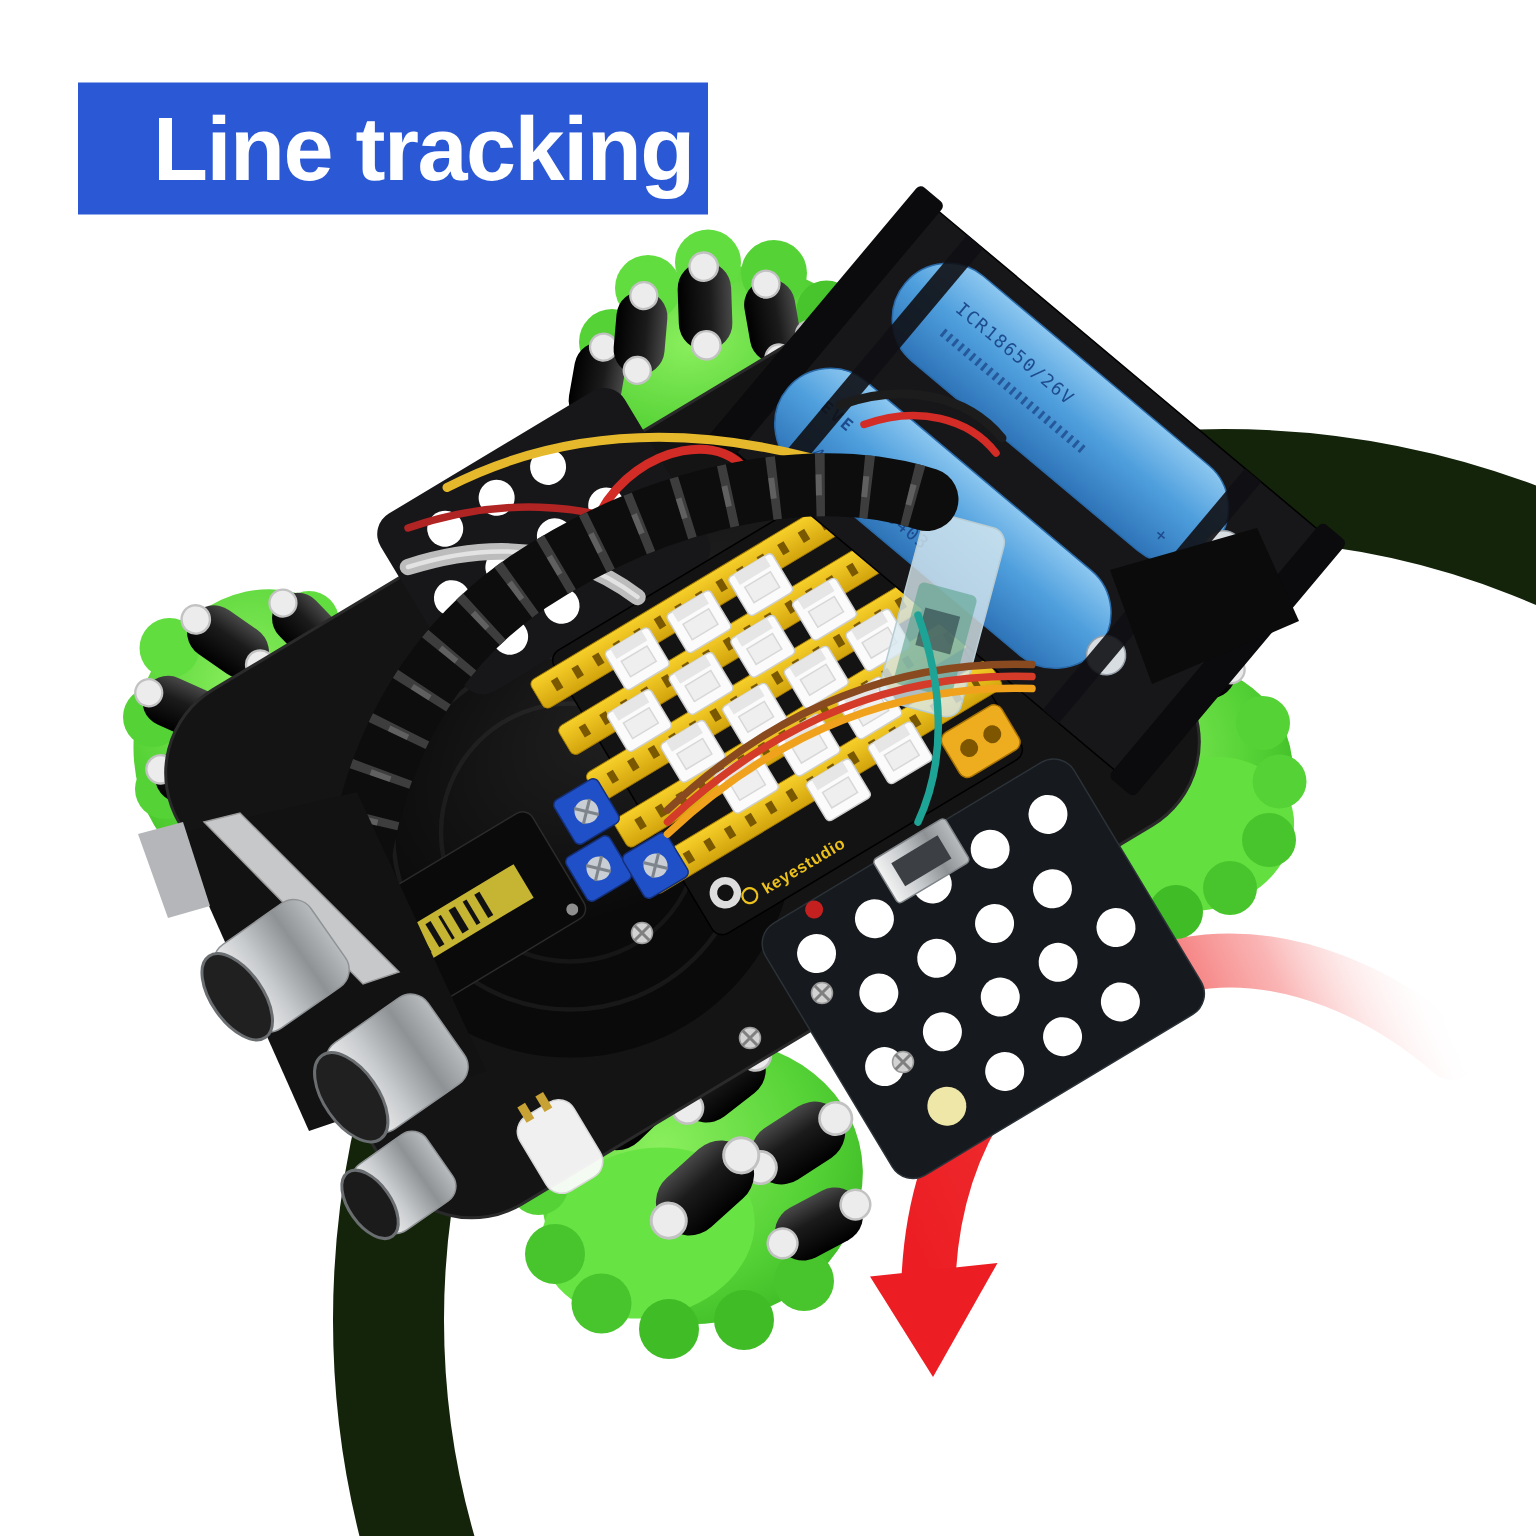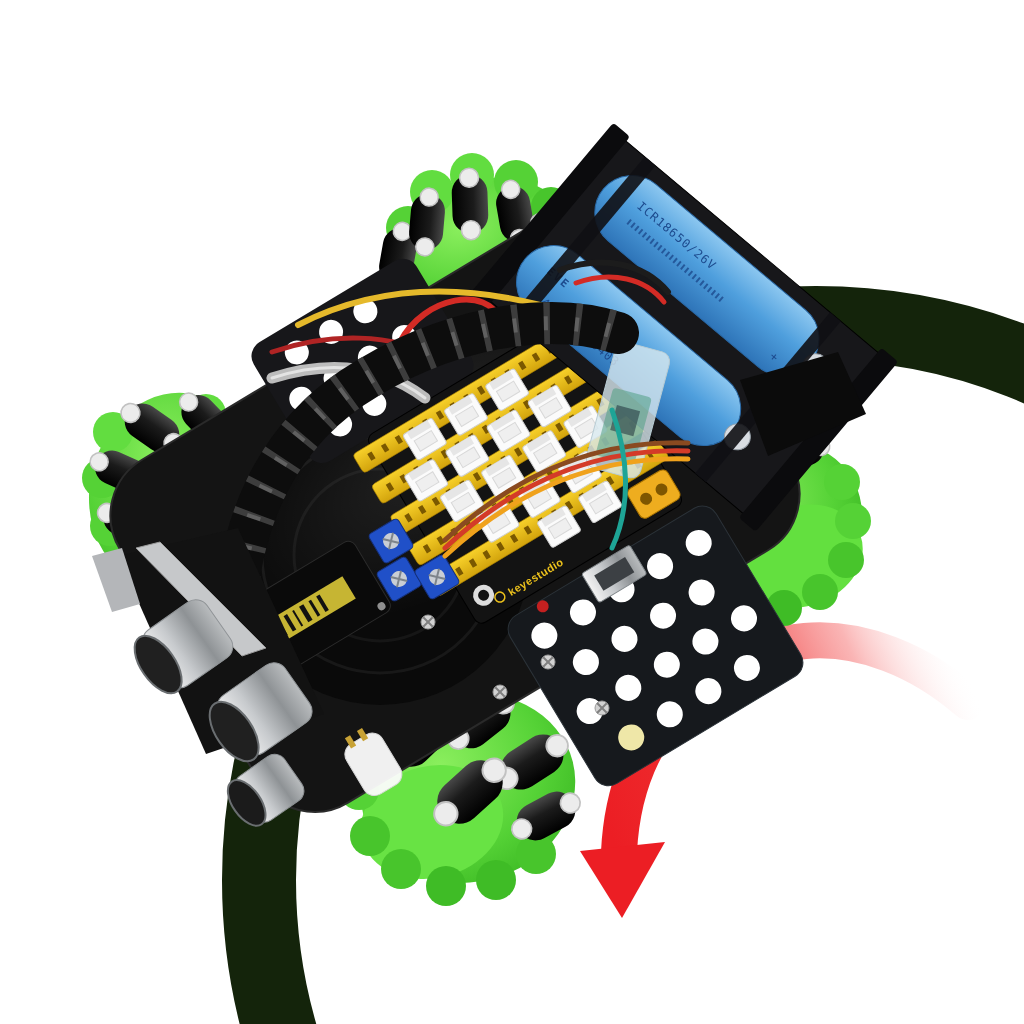--- a/index.html
+++ b/index.html
@@ -14,20 +14,23 @@
   text{font-family:"Liberation Sans",sans-serif;}
   .batt-text{font-size:12px;fill:#1d4b8e;letter-spacing:1px;font-family:"DejaVu Sans Mono",monospace;}
   .brand-text{font-size:11px;fill:#1d4b8e;font-weight:bold;letter-spacing:2px;font-family:"DejaVu Sans Mono",monospace;}
   .logo-text{font-size:11px;fill:#ecc11c;font-weight:bold;letter-spacing:.5px;}
 </style>
 </head>
 <body>
 
 <div class="stage">
 
+  <div class="banner">
+    <span>Line tracking</span>
+  </div>
 
   <svg class="scene-svg" width="1024" height="1024" viewBox="0 0 1024 1024">
     <defs>
       <linearGradient id="battG" x1="0" y1="0" x2="0" y2="1">
         <stop offset="0" stop-color="#8cc7f0"></stop>
           <stop offset="0.45" stop-color="#4f9fdd"></stop>
         <stop offset="1" stop-color="#2e74b8"></stop>
       </linearGradient>
       <linearGradient id="rollG" x1="0" y1="0" x2="0" y2="1">
         <stop offset="0" stop-color="#484848"></stop>

